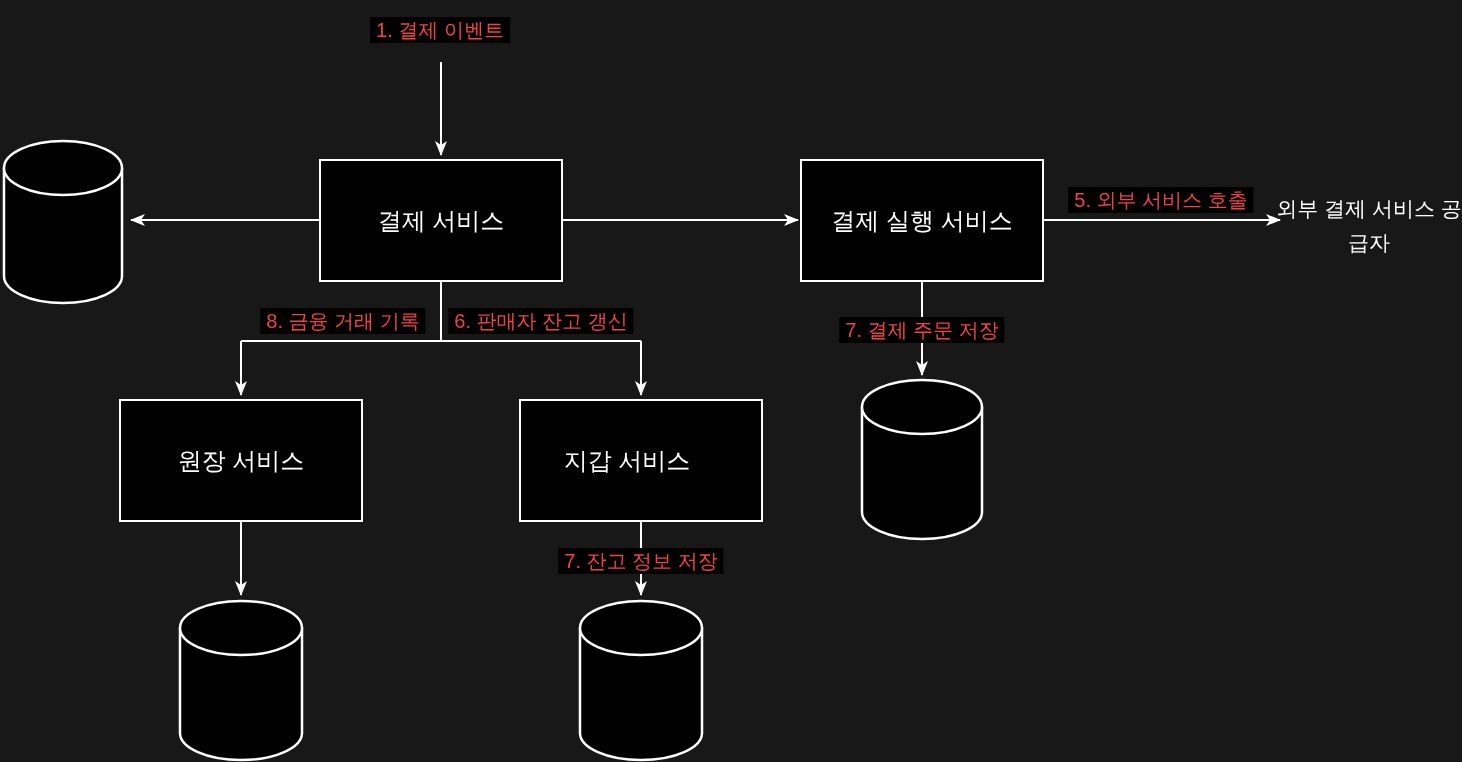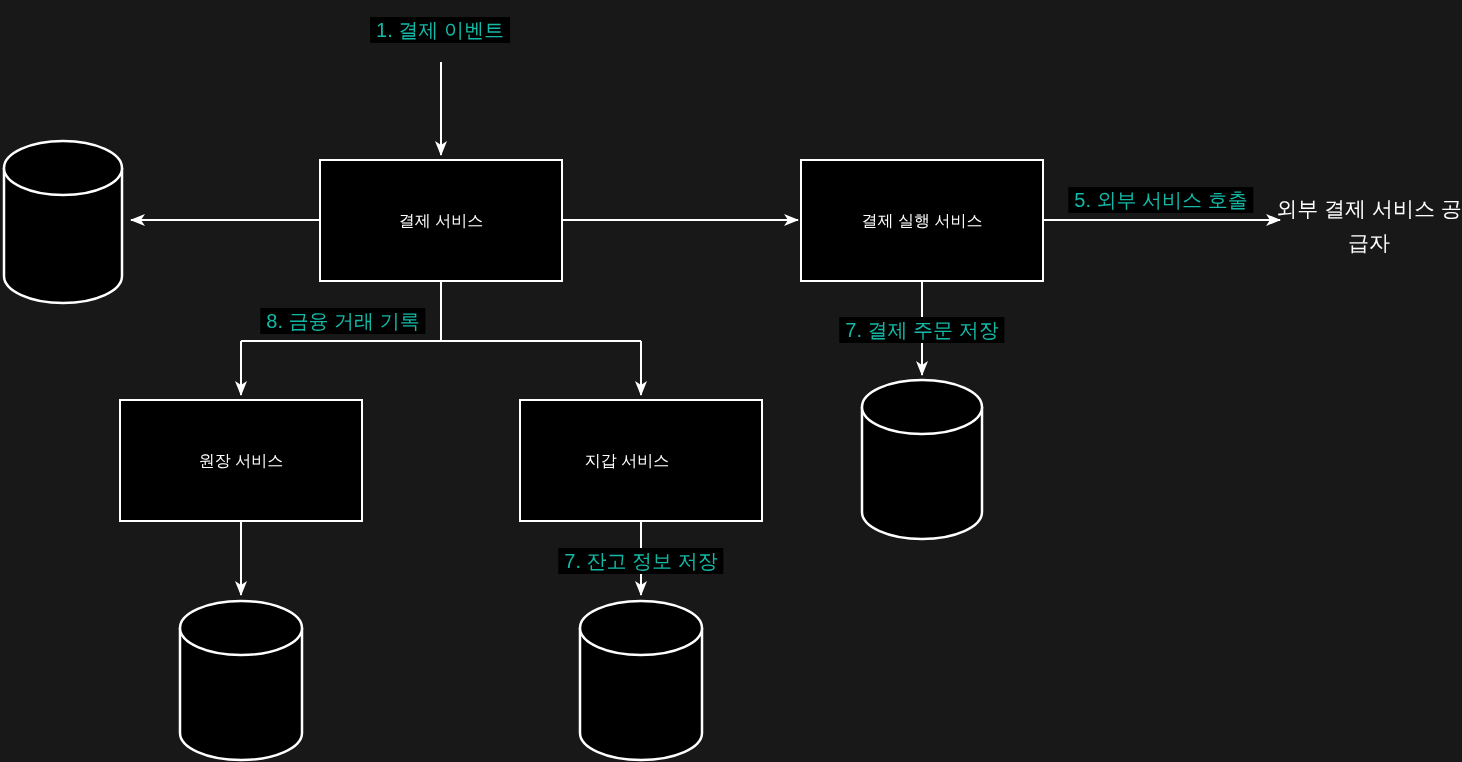--- a/index.html
+++ b/index.html
@@ -5,25 +5,25 @@
   html,body{margin:0;padding:0;background:#181818;}
   .stage{
     position:relative;width:1462px;height:762px;overflow:hidden;
     background:#181818;color:#ffffff;
     font-family:"Liberation Sans","DejaVu Sans",sans-serif;
   }
   .stage svg{position:absolute;left:0;top:0;}
   .edge-label{
     position:absolute;transform:translate(-50%,-50%);
     font-size:20px;line-height:1.2;white-space:nowrap;
-    background:#000000;color:#14b8a6;padding:1px 6px;
+    background:#000000;color:#ef4444;padding:1px 6px;
   }
   .node-label{
     position:absolute;transform:translate(-50%,-50%);
-    font-size:16px;color:#ffffff;white-space:nowrap;
+    font-size:24px;color:#ffffff;white-space:nowrap;
   }
   .ext-label{
     position:absolute;transform:translate(-50%,-50%);
     font-size:21px;line-height:1.6;text-align:center;
     width:206px;color:#ffffff;
   }
 </style>
 </head>
 <body>
 
@@ -80,15 +80,16 @@
   <div class="node-label" style="left:441px;top:221px">결제 서비스</div>
   <div class="node-label" style="left:922px;top:221px">결제 실행 서비스</div>
   <div class="node-label" style="left:241px;top:461px">원장 서비스</div>
   <div class="node-label" style="left:627px;top:461px">지갑 서비스</div>
   <div class="ext-label" style="left:1369px;top:226px">외부 결제 서비스 공급자</div>
 
   <div class="edge-label" style="left:440px;top:30px">1. 결제 이벤트</div>
   <div class="edge-label" style="left:1161px;top:200px">5. 외부 서비스 호출</div>
   <div class="edge-label" style="left:922px;top:330px">7. 결제 주문 저장</div>
   <div class="edge-label" style="left:343px;top:321px">8. 금융 거래 기록</div>
+  <div class="edge-label" style="left:541px;top:321px">6. 판매자 잔고 갱신</div>
   <div class="edge-label" style="left:641px;top:561px">7. 잔고 정보 저장</div>
 
 </div>
 
 </body></html>

